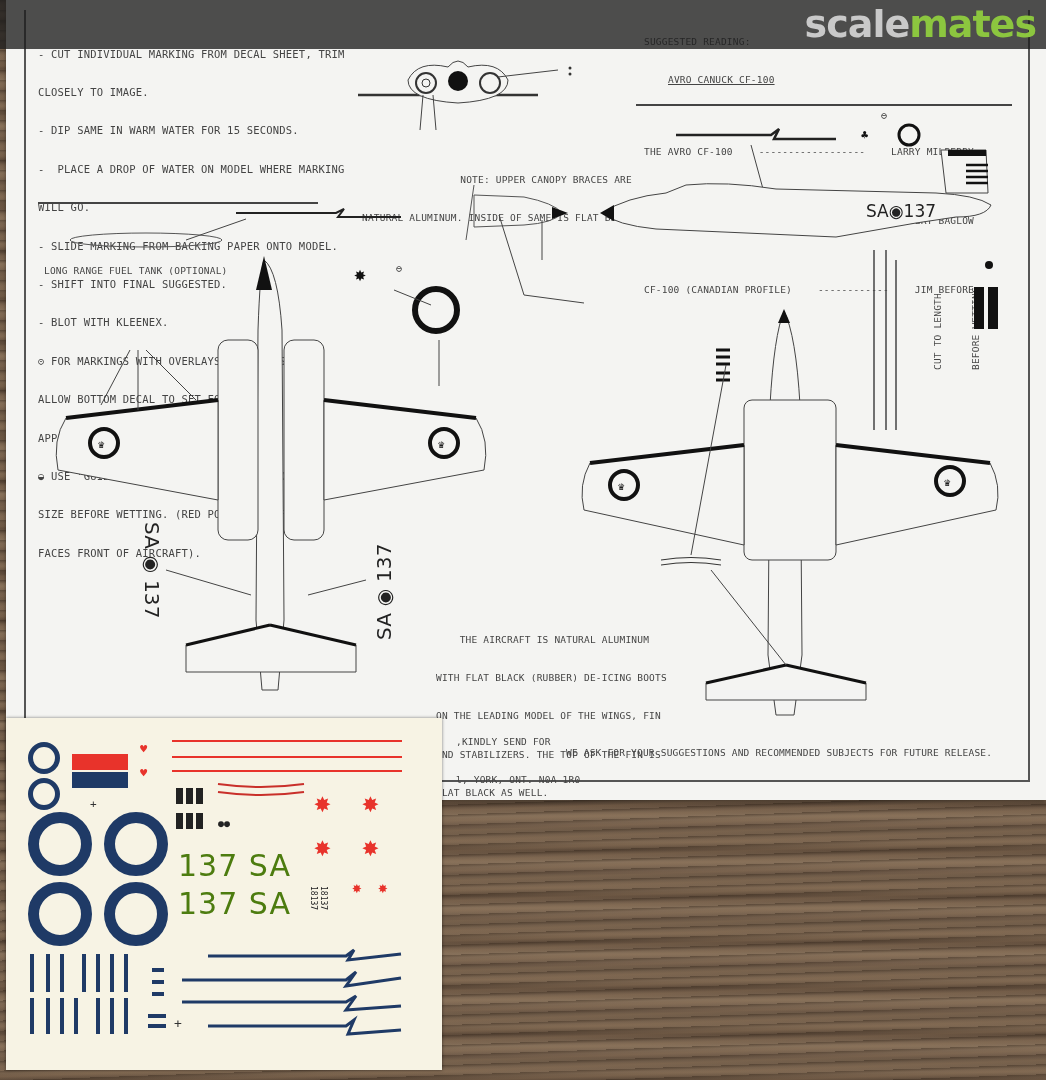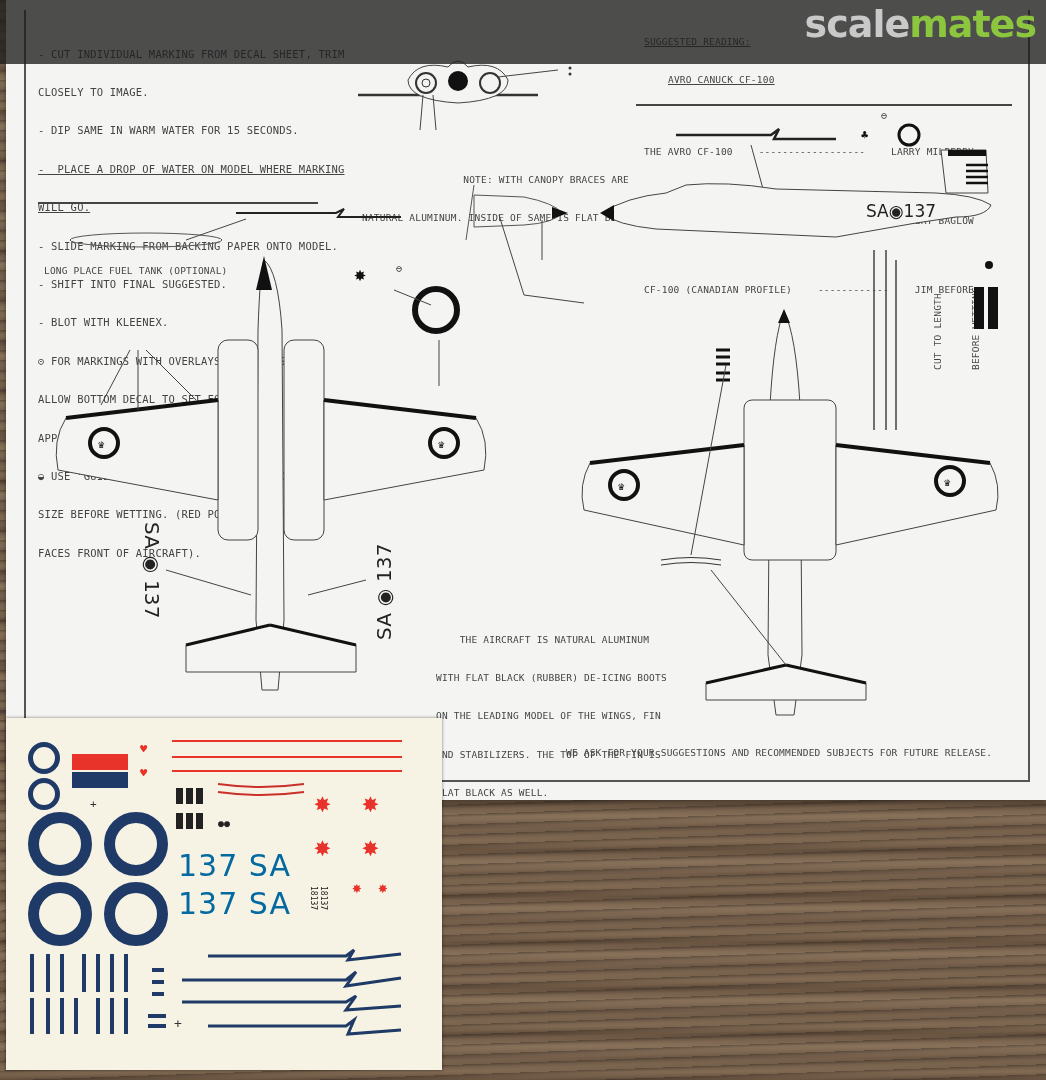--- a/index.html
+++ b/index.html
@@ -20,46 +20,46 @@
     background: #f4f4f2;
     box-shadow: 0 2px 4px rgba(0,0,0,0.4);
   }
   .sheet-border {
     position: absolute; left: 18px; top: 10px; width: 1006px; height: 772px;
     border: 2px solid #555; border-top: none;
   }
 
   
   .banner {
-    position: absolute; left: 0; top: 0; width: 1046px; height: 64px;
+    position: absolute; left: 0; top: 0; width: 1046px; height: 49px;
     background: rgba(30,30,30,0.78);
     z-index: 10;
   }
   .logo {
     position: absolute; right: 10px; top: 2px; font-family: "DejaVu Sans", sans-serif;
     font-weight: bold; font-size: 38px; letter-spacing: -1px; line-height: 44px;
   }
   .logo .scale { color: #c9c9c9; }
   .logo .mates { color: #8cc63f; }
 
   .txt { position: absolute; color: #444; font-size: 10.5px; line-height: 12.8px; letter-spacing: 0.2px; white-space: pre; }
   .txt.small { font-size: 9.5px; }
-  .underline { text-decoration: underline; }
+  .underline { }
   .hr { position: absolute; height: 1.5px; background: #444; }
 
   .reading-row { display: flex; justify-content: space-between; width: 330px; }
 
   
   .decal {
     position: absolute; left: 6px; top: 718px; width: 436px; height: 352px;
     background: #f7f3e4;
     box-shadow: 0 0 3px rgba(0,0,0,0.5);
   }
   .roundel { position: absolute; border-radius: 50%; border-style: solid; border-color: #1f3a66; background: #f7f3e4; }
-  .code { position: absolute; font-family: "DejaVu Sans", sans-serif; font-size: 30px; color: #0369a1; letter-spacing: 1px; }
+  .code { position: absolute; font-family: "DejaVu Sans", sans-serif; font-size: 30px; color: #4d7c0f; letter-spacing: 1px; }
   .bar { position: absolute; background: #1f3a66; }
   .red { color: #e8332b; }
 
   svg { position: absolute; overflow: visible; }
 </style>
 </head>
 <body>
 
 <div class="wood"></div>
 
@@ -104,30 +104,30 @@
     <div style="height:5px"></div>
     <div class="reading-row">
       <span>CF-100 (CANADIAN PROFILE)</span>
       <span>------------</span>
       <span>JIM BEFORE</span>
     </div>
   </div>
   <div class="hr" style="left:630px; top:104px; width:376px;"></div>
 
   <div class="txt small" style="left:356px; top:148px; text-align:center;">
-    <div style="padding-left:90px">NOTE: WITH CANOPY BRACES ARE</div>
+    <div style="padding-left:90px">NOTE: UPPER CANOPY BRACES ARE</div>
     <div>NATURAL ALUMINUM. INSIDE OF SAME IS FLAT BLACK.</div>
   </div>
 
   <svg style="left:60px; top:205px;" width="350" height="50">
     <ellipse cx="80" cy="35" rx="76" ry="7" fill="none" stroke="#555" stroke-width="1"></ellipse>
     <line x1="120" y1="35" x2="180" y2="14" stroke="#444"></line>
     <polyline points="170,8 270,8 278,4 272,12 335,12" fill="none" stroke="#222" stroke-width="2"></polyline>
   </svg>
-  <div class="txt small" style="left:38px; top:265px;">LONG PLACE FUEL TANK (OPTIONAL)</div>
+  <div class="txt small" style="left:38px; top:265px;">LONG RANGE FUEL TANK (OPTIONAL)</div>
 
   <svg style="left:352px; top:45px;" width="230" height="90">
     <line x1="0" y1="50" x2="180" y2="50" stroke="#333" stroke-width="2.5"></line>
     <path d="M50,35 Q60,15 90,22 Q100,10 110,22 Q140,15 150,35 Q150,55 100,58 Q50,55 50,35Z" fill="#f4f4f2" stroke="#444"></path>
     <circle cx="68" cy="38" r="10" fill="none" stroke="#333" stroke-width="2"></circle>
     <circle cx="68" cy="38" r="4" fill="none" stroke="#333"></circle>
     <circle cx="100" cy="36" r="10" fill="#111"></circle>
     <circle cx="132" cy="38" r="10" fill="none" stroke="#333" stroke-width="2"></circle>
     <line x1="65" y1="50" x2="62" y2="85" stroke="#444"></line>
     <line x1="75" y1="50" x2="78" y2="85" stroke="#444"></line>
@@ -244,20 +244,24 @@
         <line x1="140" y1="52" x2="154" y2="52"></line>
       <line x1="140" y1="59" x2="154" y2="59"></line>
         <line x1="140" y1="68" x2="154" y2="68"></line>
       <line x1="140" y1="75" x2="154" y2="75"></line>
     </g>
     <path d="M85,255 Q115,250 145,255 M85,260 Q115,255 145,260" stroke="#333" fill="none"></path>
     <line x1="135" y1="265" x2="210" y2="360" stroke="#444"></line>
     <line x1="115" y1="250" x2="150" y2="60" stroke="#444"></line>
   </svg>
 
+  <div class="txt small" style="left:450px; top:710px;">
+    <div>,KINDLY SEND FOR</div>
+    <div>l, YORK, ONT. N0A 1R0</div>
+  </div>
   <div class="txt small" style="left:560px; top:747px;">WE ASK FOR YOUR SUGGESTIONS AND RECOMMENDED SUBJECTS FOR FUTURE RELEASE.</div>
 </div>
 
 <div class="banner">
   <div class="logo">
     <span class="scale">scale</span><span class="mates">mates</span>
   </div>
 </div>
 
 <div class="decal">

